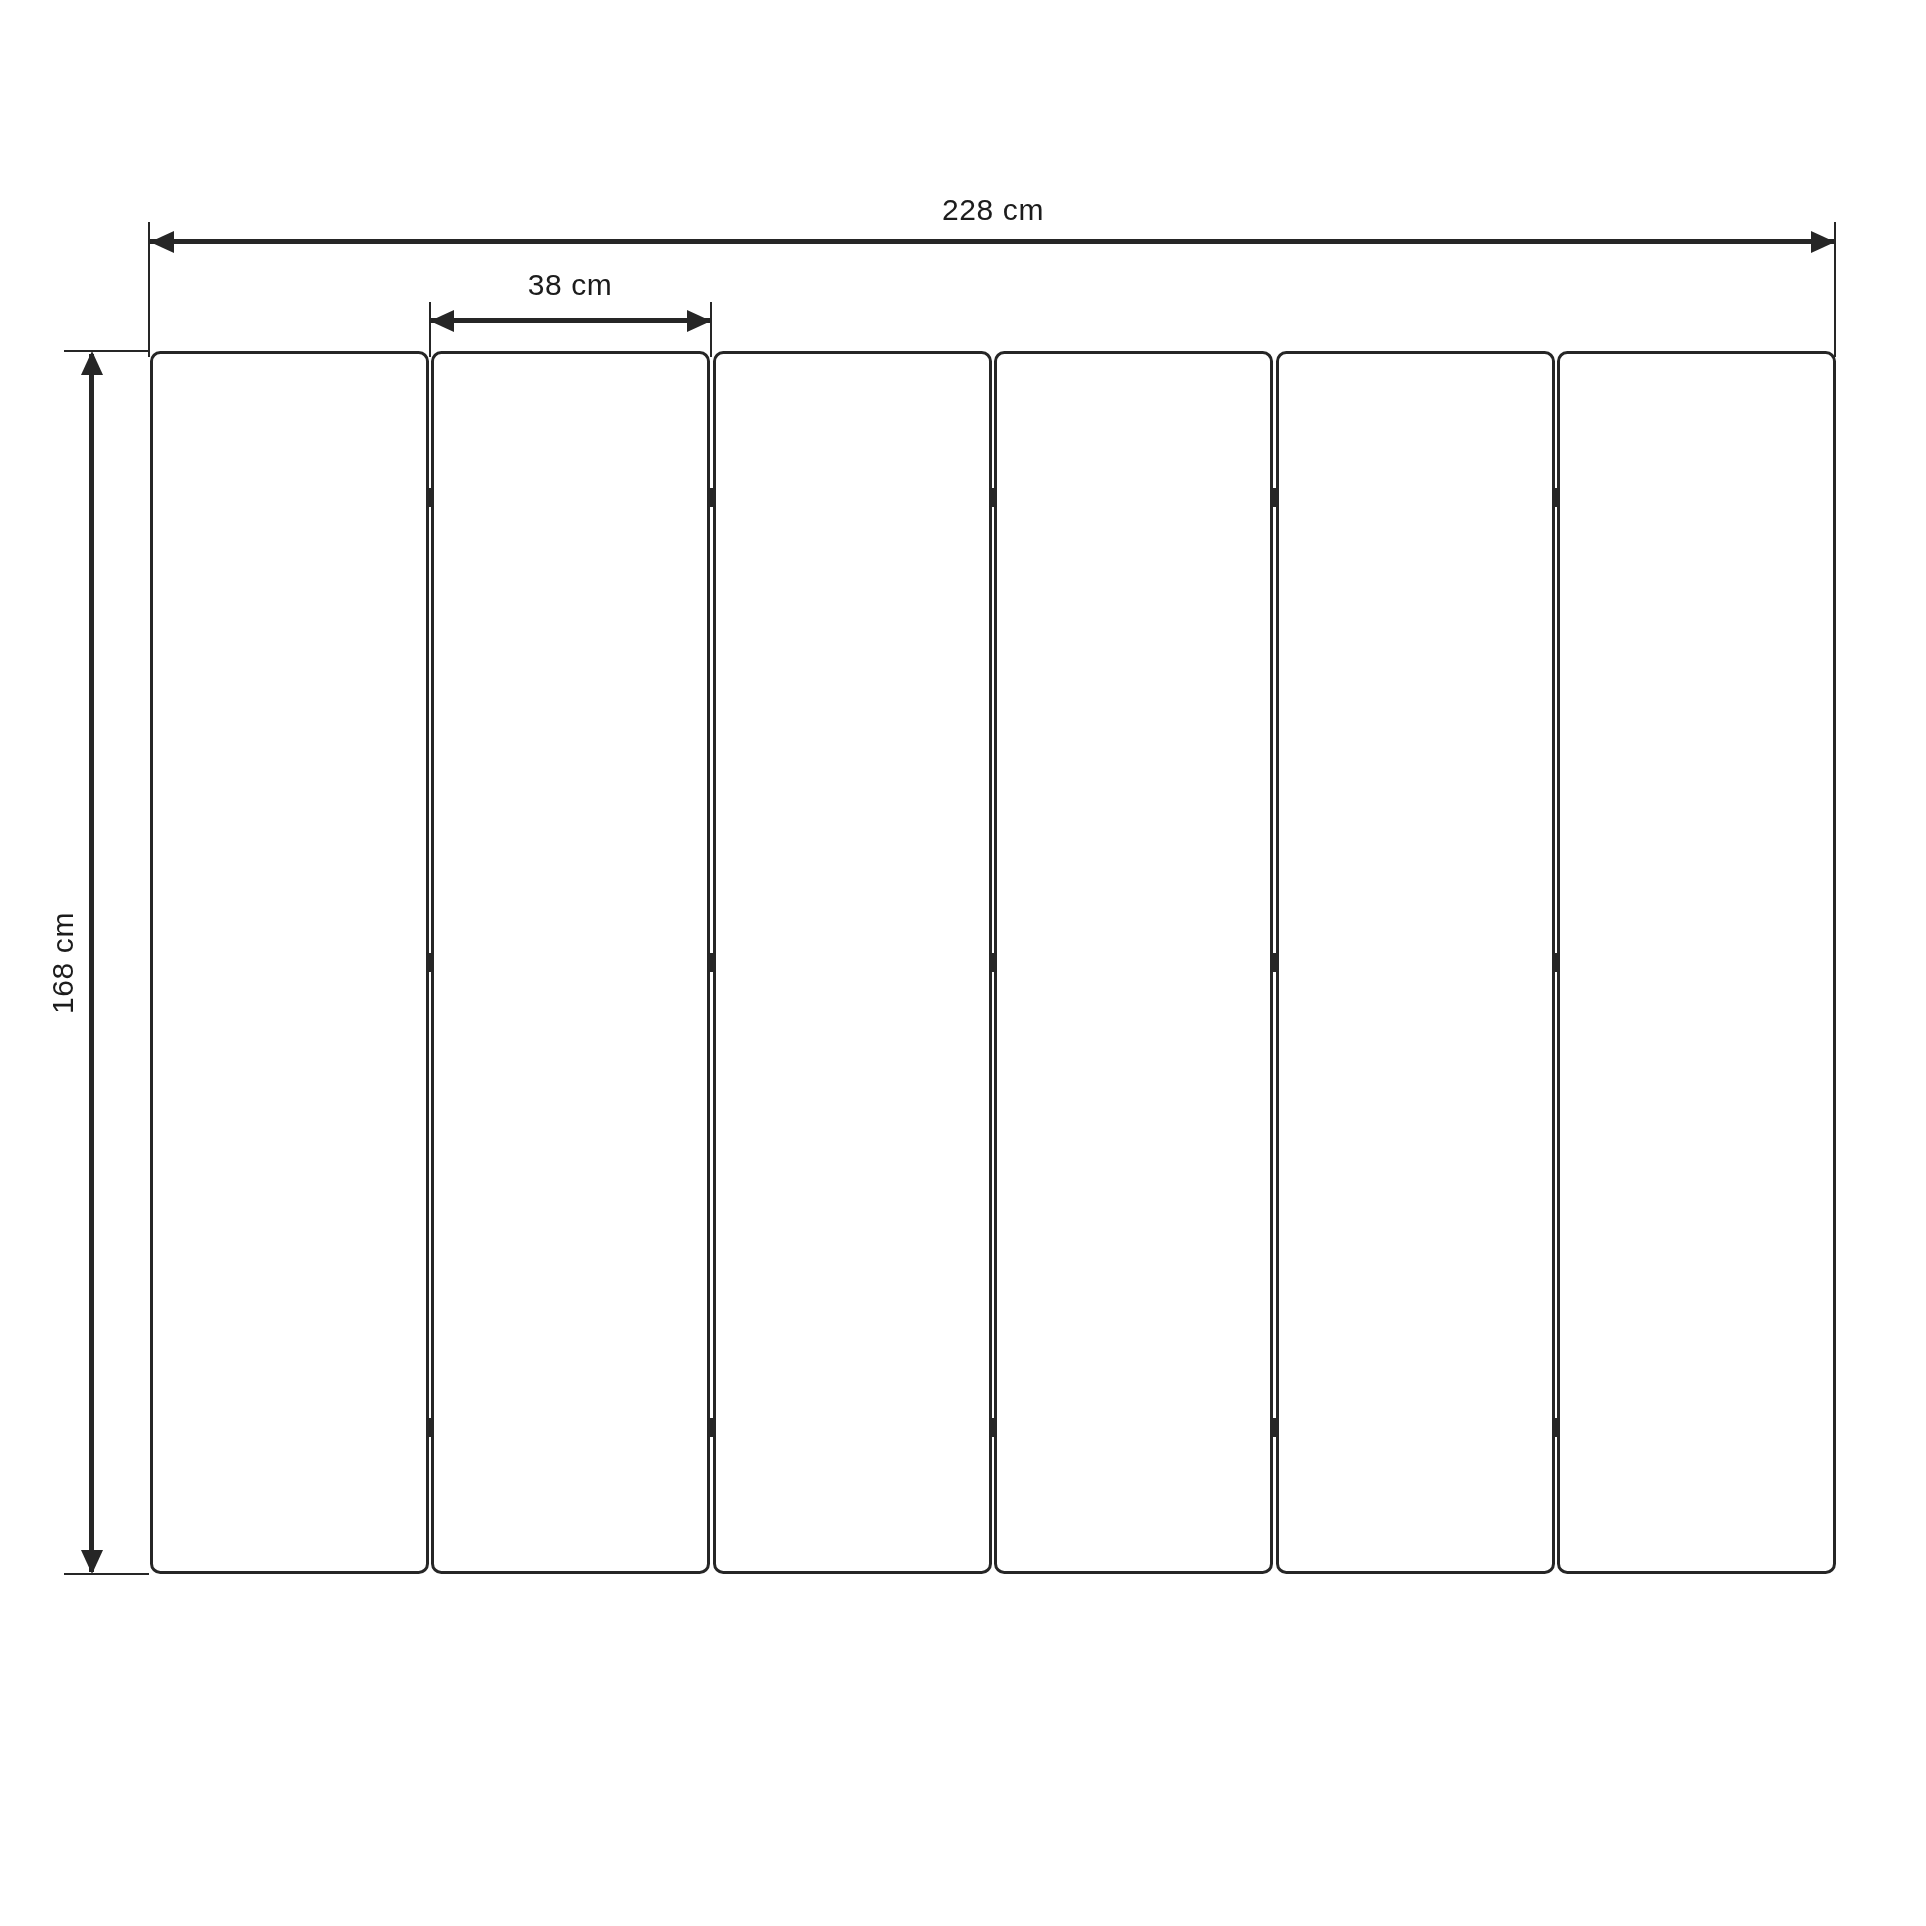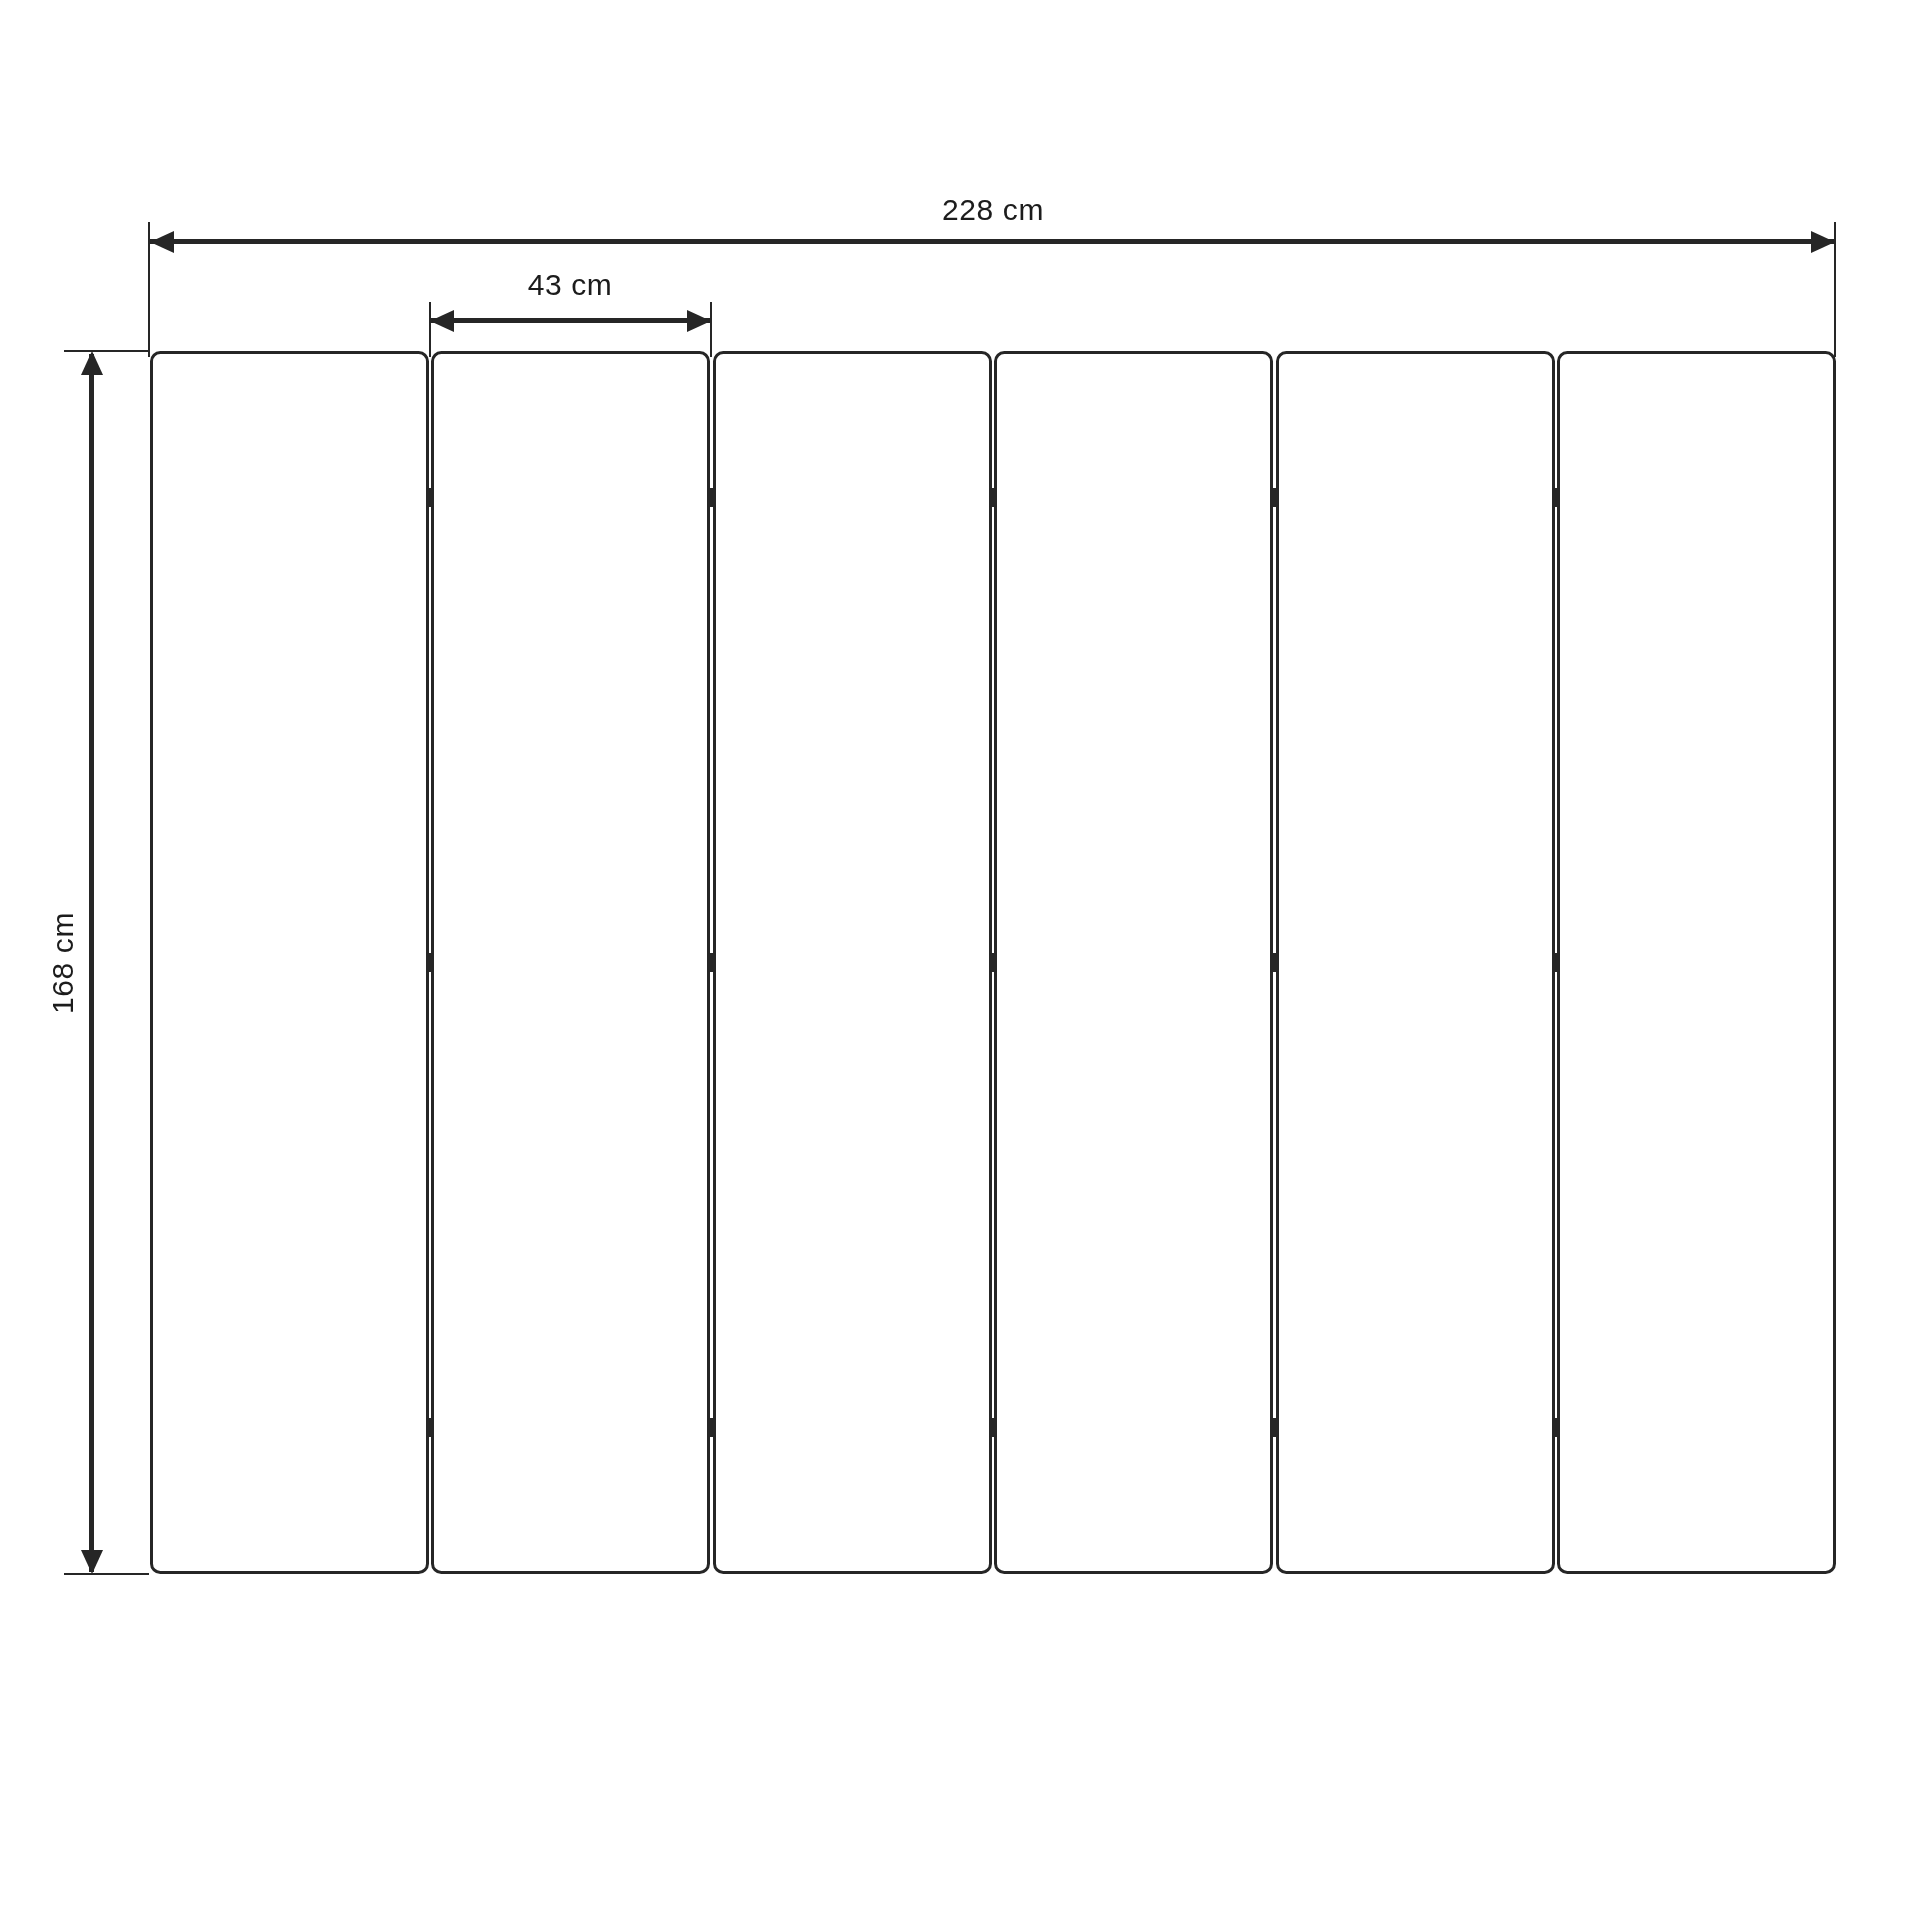--- a/index.html
+++ b/index.html
@@ -112,21 +112,21 @@
   <div class="shaft-h" style="left:150px; top:239px; width:1686px;"></div>
   <div class="arr arr-left" style="left:150px; top:231px;"></div>
   <div class="arr arr-right" style="left:1811px; top:231px;"></div>
   <div class="dim-label dim-label-h" style="left:993px; top:195px;">228 cm</div>
 
   <div class="ext-v" style="left:429px; top:302px; height:55px;"></div>
   <div class="ext-v" style="left:710px; top:302px; height:55px;"></div>
   <div class="shaft-h" style="left:430px; top:318px; width:282px;"></div>
   <div class="arr arr-left" style="left:430px; top:310px;"></div>
   <div class="arr arr-right" style="left:687px; top:310px;"></div>
-  <div class="dim-label dim-label-h" style="left:570px; top:270px;">43 cm</div>
+  <div class="dim-label dim-label-h" style="left:570px; top:270px;">38 cm</div>
 
   <div class="ext-h" style="left:64px; top:350px; width:85px;"></div>
   <div class="ext-h" style="left:64px; top:1573px; width:85px;"></div>
   <div class="shaft-v" style="left:89px; top:354px; height:1218px;"></div>
   <div class="arr arr-up" style="left:81px; top:351px;"></div>
   <div class="arr arr-down" style="left:81px; top:1550px;"></div>
   <div class="dim-label dim-label-v" style="left:63px; top:963px;">168 cm</div>
 
   <div class="panels-row">
     <div class="panel"></div>

